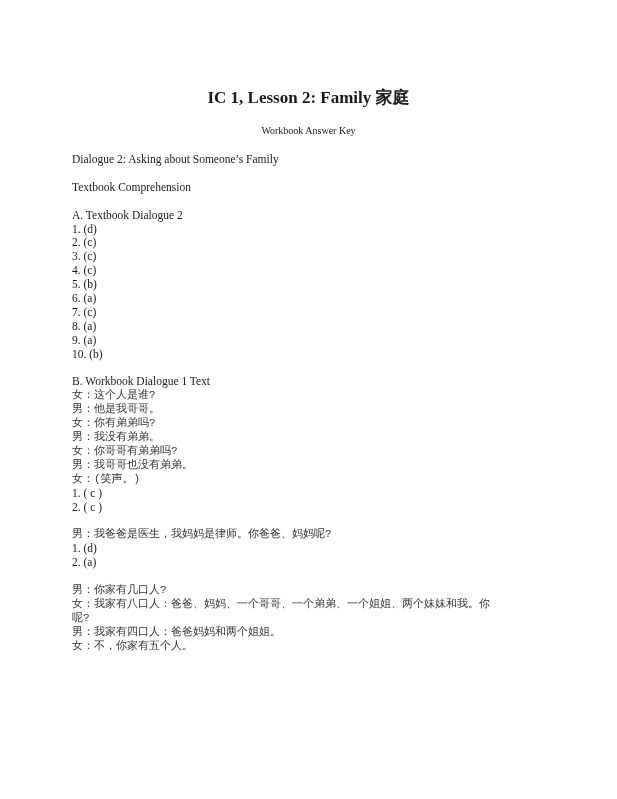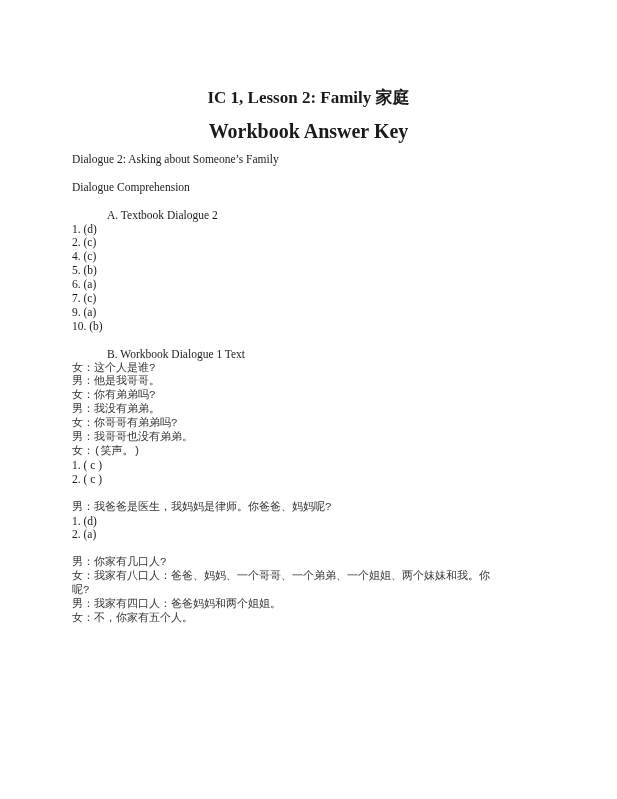--- a/index.html
+++ b/index.html
@@ -27,58 +27,60 @@
       text-align: center;
       font-weight: bold;
       font-size: 17px;
       line-height: 20px;
     }
     .subtitle {
       position: absolute;
       top: 107px;
       left: 0; width: 617px;
       text-align: center;
-      font-weight: bold;
-      font-size: 20px;
+      font-weight: normal;
+      font-size: 10px;
       line-height: 18px;
     }
     .content {
       position: absolute;
       left: 72px;
       top: 138px;
       width: 480px;
       font-size: 11.5px;
       line-height: 13.9px;
     }
     .line { display: block; white-space: pre-wrap; }
     .gap { display: block; height: 13.9px; }
-    .heading { display: block; margin-left: 35px; }
+    .heading { display: block; }
     .zh { font-family: Liberation Mono, monospace; font-size: 11px; color: #333; }
   </style>
 </head>
 <body>
 
 <div class="page">
   <div class="title">IC 1, Lesson 2: Family 家庭</div>
   <div class="subtitle">Workbook Answer Key</div>
 
   <div class="content">
     <span class="line">Dialogue 2: Asking about Someone’s Family</span>
     <span class="gap"></span>
-    <span class="line">Dialogue Comprehension</span>
+    <span class="line">Textbook Comprehension</span>
     <span class="gap"></span>
 
     <div>
       <span class="line heading">A. Textbook Dialogue 2</span>
       <span class="line">1. (d)</span>
       <span class="line">2. (c)</span>
+      <span class="line">3. (c)</span>
       <span class="line">4. (c)</span>
       <span class="line">5. (b)</span>
       <span class="line">6. (a)</span>
       <span class="line">7. (c)</span>
+      <span class="line">8. (a)</span>
       <span class="line">9. (a)</span>
       <span class="line">10. (b)</span>
     </div>
     <span class="gap"></span>
 
     <div>
       <span class="line heading">B. Workbook Dialogue 1 Text</span>
       <span class="line zh">女：这个人是谁?</span>
       <span class="line zh">男：他是我哥哥。</span>
       <span class="line zh">女：你有弟弟吗?</span>

